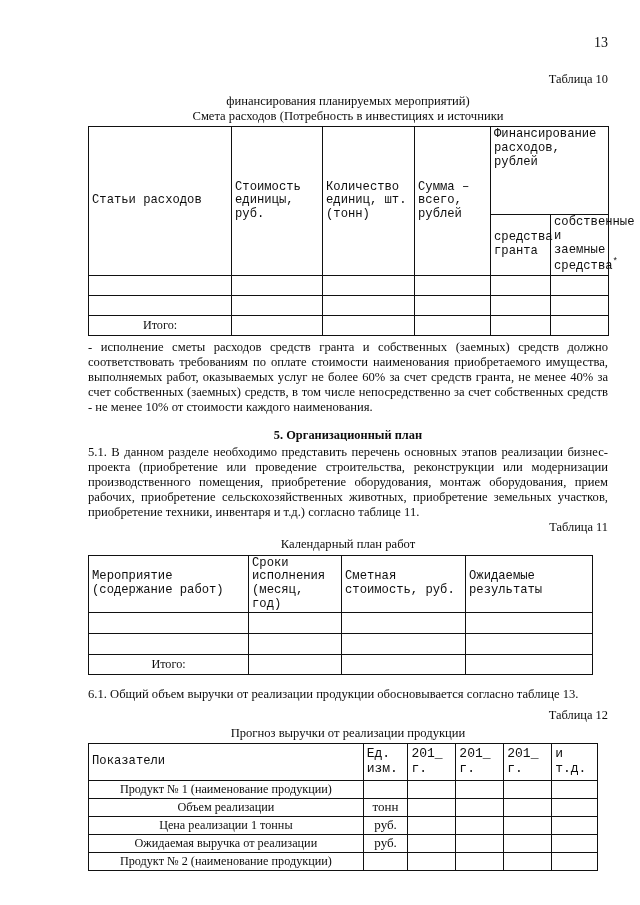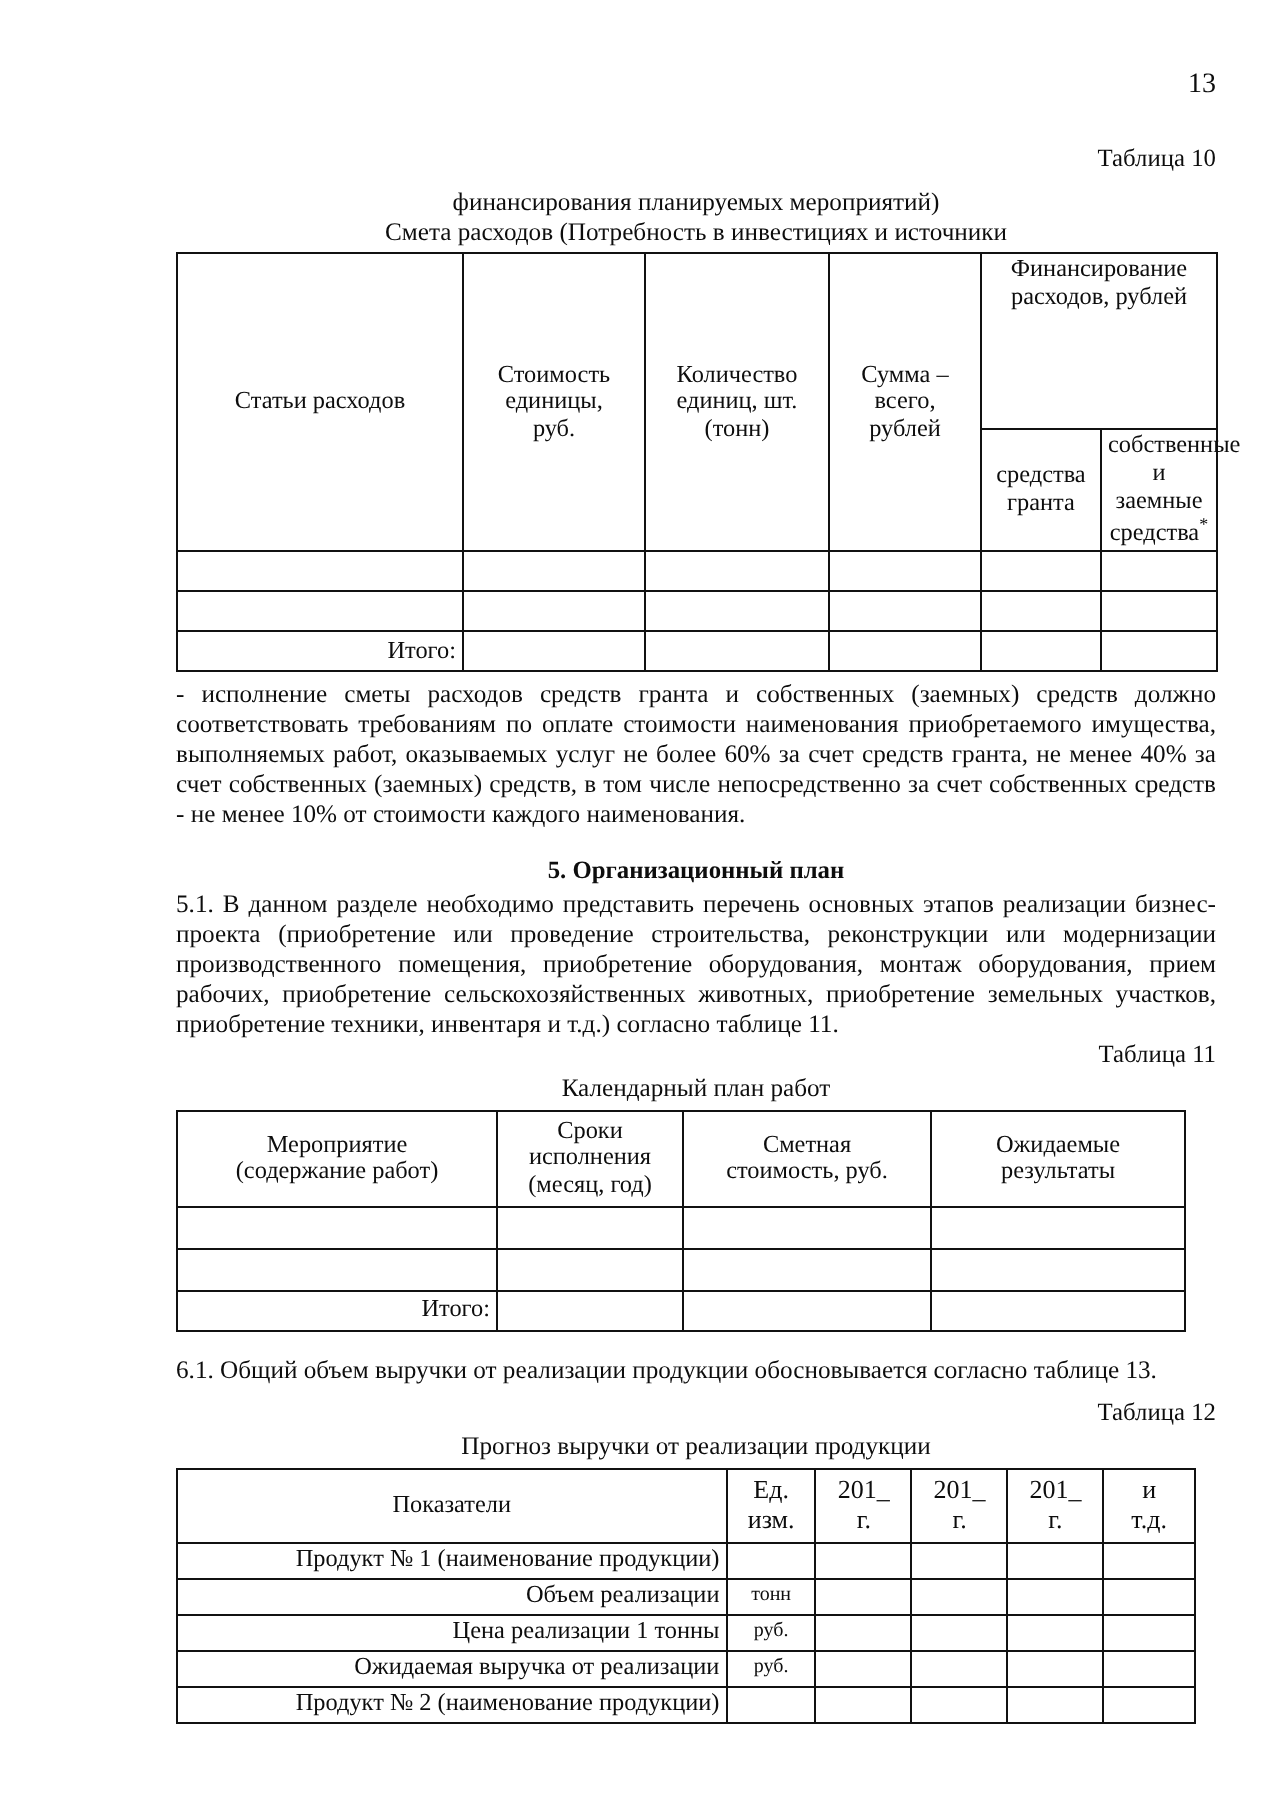--- a/index.html
+++ b/index.html
@@ -75,42 +75,43 @@
   }
   table.doc-table td,
   table.doc-table th {
     border: 1px solid #111;
     padding: 1px 3px;
     vertical-align: middle;
     font-weight: normal;
     line-height: 1.12;
   }
   table.doc-table th {
-    text-align: center;
+    text-align: left;
+    font-family: Liberation Mono, monospace;
   }
   .cell-center { text-align: center; }
-  .cell-left { text-align: right; padding-left: 4px; }
+  .cell-left { text-align: center; padding-left: 4px; }
 
   
   #table-10 { width: 520px; }
   #table-10 .hdr-tall { height: 88px; }
   #table-10 .data-row td { height: 17px; }
   #table-10 .total-row td { height: 17px; }
 
   
   #table-11 { width: 504px; }
   #table-11 .hdr-tall { height: 48px; }
   #table-11 .data-row td { height: 18px; }
   #table-11 .total-row td { height: 17px; }
 
   
   #table-12 { width: 510px; }
   #table-12 .hdr-row th { height: 34px; }
   #table-12 td { height: 15px; }
-  #table-12 .unit-cell { text-align: center; font-size: 10px; }
+  #table-12 .unit-cell { text-align: center; font-size: 13px; }
   #table-12 .year-hdr { font-size: 13px; line-height: 1.15; margin-left: 32px; }
 
   .sup-star { font-size: 9px; vertical-align: super; }
 
   .spacer-2 { height: 2px; }
   .spacer-4 { height: 4px; }
   .spacer-6 { height: 6px; }
   .spacer-10 { height: 10px; }
   .spacer-12 { height: 12px; }
 </style>

